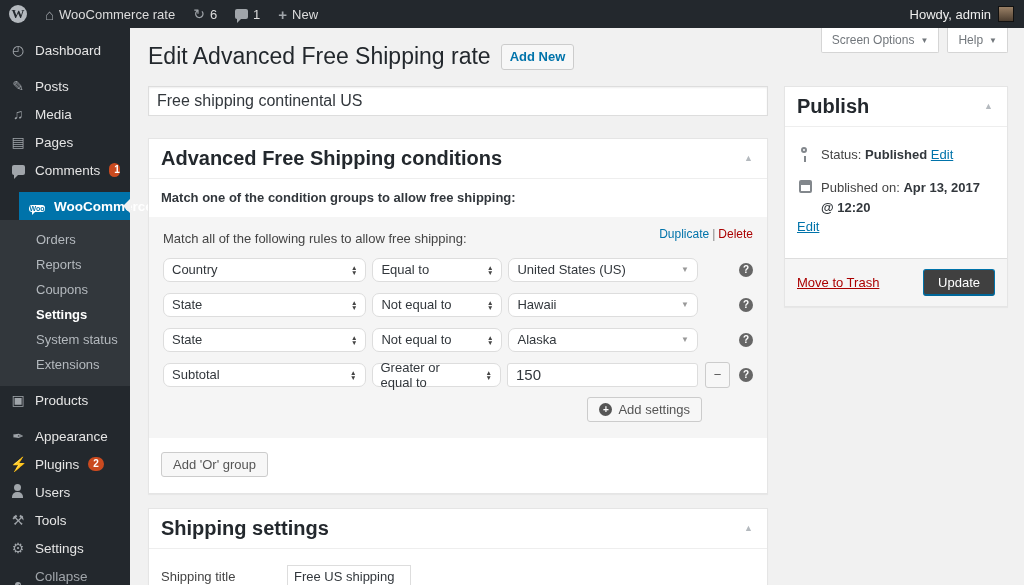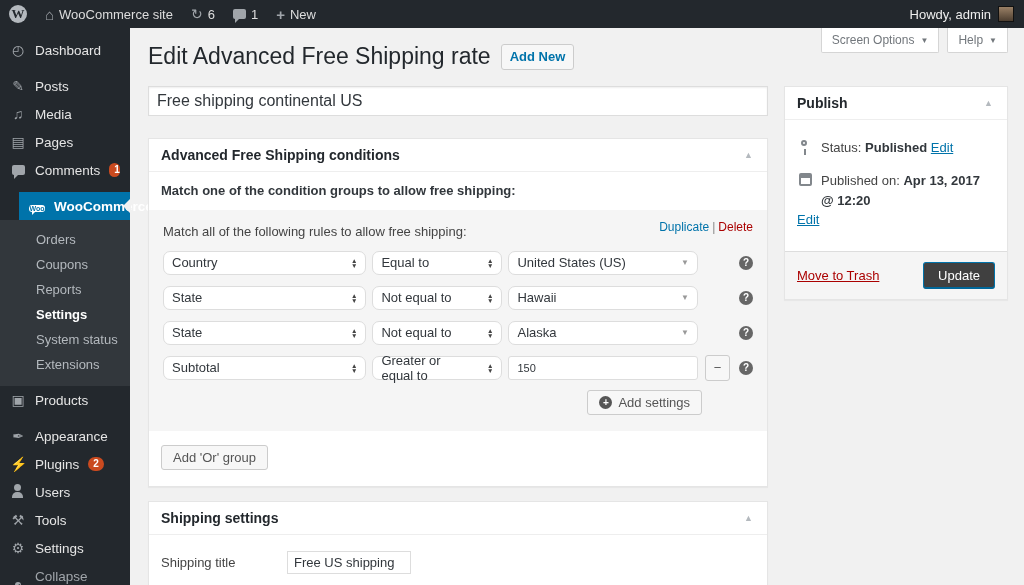--- a/index.html
+++ b/index.html
@@ -70,40 +70,40 @@
   .side-col { width:228px; }
 
   .title-input { width:100%; height:30px; border:1px solid #ddd; box-shadow:inset 0 1px 2px rgba(0,0,0,.07);
     padding:3px 8px; font-size:16px; color:#32373c; background:#fff; font-family:"Liberation Sans",sans-serif; }
 
   .postbox { background:#fff; border:1px solid #e5e5e5; box-shadow:0 1px 1px rgba(0,0,0,.04); }
   .mt22 { margin-top:22px; }
   .mt14 { margin-top:14px; }
   .postbox-header { display:flex; justify-content:space-between; align-items:center;
     padding:8px 12px; border-bottom:1px solid #eee; }
-  .postbox-title { font-size:14px; font-weight:bold; color:#23282d; }
+  .postbox-title { font-size:20px; font-weight:bold; color:#23282d; }
   .toggle-btn { color:#b4b9be; font-size:9px; cursor:pointer; padding:0 2px; }
 
   .intro-line { padding:11px 12px; font-weight:bold; color:#32373c; border-bottom:1px solid #fff; }
   .condition-group { background:#f5f5f5; padding:8px 14px 16px; }
   .group-head { display:flex; justify-content:space-between; align-items:flex-start; }
   .group-links { font-size:12px; padding-top:2px; }
   .link-blue { color:#0073aa; text-decoration:none; }
   .link-sep { color:#888; margin:0 3px; }
   .link-red { color:#a00; text-decoration:none; }
   .group-label { color:#444; margin:6px 0 11px; }
 
   .cond-row { display:flex; align-items:center; gap:6px; margin-bottom:9px; }
   .fake-select { background:#fff; border:1px solid #ddd; border-radius:7px; height:24px;
     display:flex; align-items:center; justify-content:space-between; padding:0 8px; color:#32373c; cursor:pointer;gap:31px; }
   .w-field { width:205px; } .w-op { width:131px; } .w-val { width:191px; }
   .updown { display:flex; flex-direction:column; font-size:6.5px; line-height:5px; color:#444; }
   .sel2-arrow { color:#999; font-size:8px; }
   .num-input { width:191px; height:24px; border:1px solid #ddd; border-radius:3px; padding:0 8px;
-    font-size:11px; color:#32373c; font-family:"Liberation Sans",sans-serif; }
+    font-size:15px; color:#32373c; font-family:"Liberation Sans",sans-serif; }
   .row-tail { display:flex; align-items:center; gap:9px; margin-left:1px; }
   .minus-btn { width:25px; height:26px; background:#f7f7f7; border:1px solid #ccc; border-radius:3px;
     color:#555; font-size:13px; cursor:pointer; }
   .minus-spacer { width:25px; height:26px; }
   .help-icon { width:14px; height:14px; border-radius:50%; background:#666; color:#fff;
     font-size:10px; font-weight:bold; display:flex; align-items:center; justify-content:center; cursor:pointer; }
   .add-cond-row { width:539px; display:flex; justify-content:flex-end; margin-top:5px; }
   .btn-secondary { background:#f7f7f7; border:1px solid #ccc; border-radius:3px; padding:4px 11px;
     color:#555; font-size:13px; cursor:pointer; display:inline-flex; align-items:center; gap:6px; }
   .circle-plus { width:13px; height:13px; background:#555; border-radius:50%; color:#fff;
@@ -136,21 +136,21 @@
 </head>
 <body>
 
 <div id="adminbar">
   <div class="ab-left">
     <div class="ab-item">
       <span class="wp-logo">W</span>
     </div>
     <div class="ab-item">
       <span class="home-glyph">⌂</span>
-      <span>WooCommerce site</span>
+      <span>WooCommerce rate</span>
     </div>
     <div class="ab-item">
       <span class="update-glyph">↻</span>
       <span>6</span>
     </div>
     <div class="ab-item">
       <span class="bubble"></span>
       <span>1</span>
     </div>
     <div class="ab-item">
@@ -190,22 +190,22 @@
   </div>
   <div class="sep8"></div>
   <div class="menu-item active">
     <span class="menu-icon">
       <span class="woo-badge">Woo</span>
     </span>
     <span>WooCommerce</span>
   </div>
   <div class="submenu">
     <div class="submenu-item">Orders</div>
+    <div class="submenu-item">Reports</div>
     <div class="submenu-item">Coupons</div>
-    <div class="submenu-item">Reports</div>
     <div class="submenu-item current">Settings</div>
     <div class="submenu-item">System status</div>
     <div class="submenu-item">Extensions</div>
   </div>
   <div class="menu-item">
     <span class="menu-icon">▣</span>
     <span>Products</span>
   </div>
   <div class="sep8"></div>
   <div class="menu-item">

